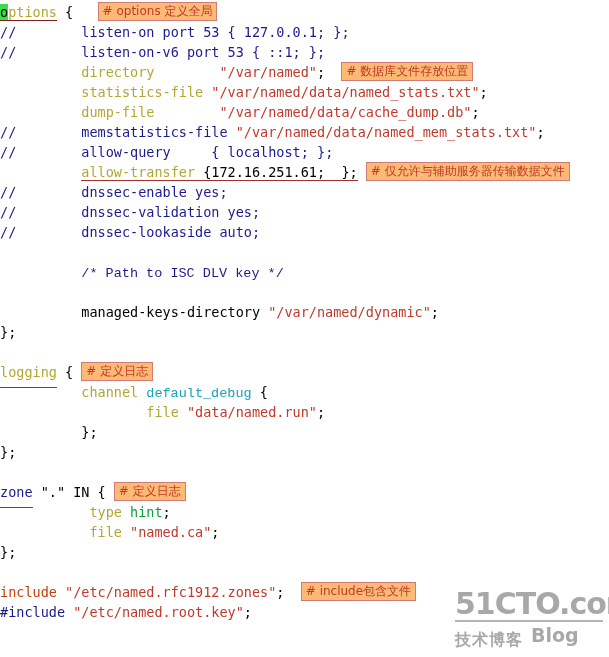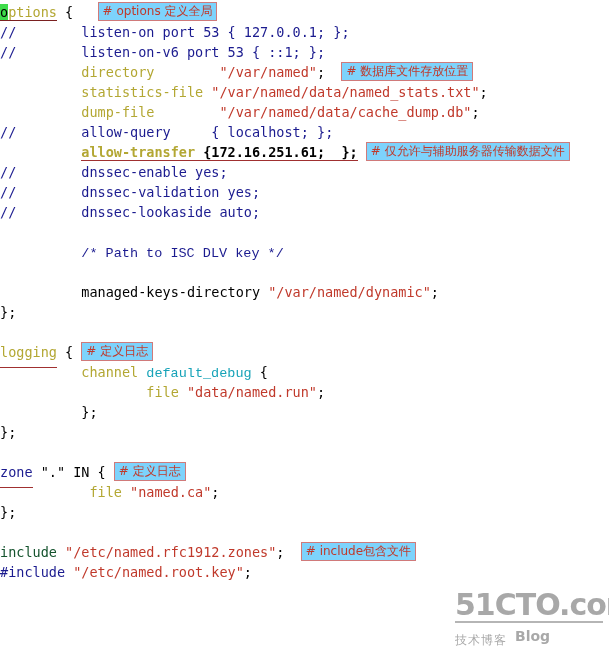--- a/index.html
+++ b/index.html
@@ -35,49 +35,48 @@
     letter-spacing: 0px;
   }
 
   
   .tk-comment   { color: #1b1b8f; }          
   .tk-blockcmt  { color: #1b1b8f; font-family: Liberation Mono, monospace; }          
   .tk-option    { color: #b3a733; }
   .tk-string    { color: #c0392b; }          
   .tk-value     { color: #0aa33f; }          
   .tk-ident     { color: #17a3b8; font-family: Liberation Mono, monospace; }          
-  .tk-include   { color: #14532d; margin-top: 48px; }          
+  .tk-include   { color: #c2410c; margin-top: 48px; }          
   .tk-plain     { color: #000000; }
   .tk-punct     { color: #000000; }
 
   
   .ul-red { border-bottom: 1.5px solid #a03030; padding-bottom: 7px; }
   .ul-dark { border-bottom: 1.5px solid #7a2020; }
 
   
   .hl-green { background: #3ddc4a; color: #000; }
 
   
   .anno {
     display: inline-block;
     border: 1px solid #d07a7a;
     color: #c0392b;
-    background: #7dd3fc;
+    background: #fdba74;
     font-family: "DejaVu Sans", "Liberation Sans", sans-serif;
     font-size: 12px;
     line-height: 14px;
     padding: 1px 4px 2px 4px;
     vertical-align: 2px;
     white-space: pre;
   }
 
   
   .stmt-underline {
     border-bottom: 1.5px solid #a03030;
-    font-weight: bold;
   }
 
   
   #watermark {
     position: absolute;
     right: 6px;
     bottom: 6px;
     width: 148px;
     text-align: left;
     user-select: none;
@@ -92,27 +91,27 @@
     border-bottom: 2px solid #b5b5b5;
     padding-bottom: 1px;
   }
   #watermark .wm-bottom {
     margin-top: 2px;
     line-height: 22px;
     color: #a8a8a8;
   }
   #watermark .wm-cn {
     font-family: "DejaVu Sans", "Liberation Sans", sans-serif;
-    font-size: 12px;
-    font-weight: normal;
+    font-size: 16px;
+    font-weight: bold;
     letter-spacing: 1px;
   }
   #watermark .wm-blog {
     font-family: "DejaVu Sans", "Liberation Sans", sans-serif;
-    font-size: 14px;
+    font-size: 19px;
     font-weight: bold;
     margin-left: 8px;
     vertical-align: 3px;
   }
 </style>
 </head>
 <body>
 
 <div id="editor">
 
@@ -121,20 +120,21 @@
   <div class="line"><span class="tk-comment">//</span><span>        </span><span class="tk-comment">listen-on port 53 { 127.0.0.1; };</span></div>
 
   <div class="line"><span class="tk-comment">//</span><span>        </span><span class="tk-comment">listen-on-v6 port 53 { ::1; };</span></div>
 
   <div class="line"><span>          </span><span class="tk-option">directory</span><span>        </span><span class="tk-string">"/var/named"</span><span class="tk-punct">;</span><span>  </span><span class="anno"># 数据库文件存放位置</span></div>
 
   <div class="line"><span>          </span><span class="tk-option">statistics-file</span><span> </span><span class="tk-string">"/var/named/data/named_stats.txt"</span><span class="tk-punct">;</span></div>
 
   <div class="line"><span>          </span><span class="tk-option">dump-file</span><span>        </span><span class="tk-string">"/var/named/data/cache_dump.db"</span><span class="tk-punct">;</span></div>
 
+  <div class="line"><span class="tk-comment">//</span><span>        </span><span class="tk-comment">memstatistics-file </span><span class="tk-string">"/var/named/data/named_mem_stats.txt"</span><span class="tk-punct">;</span></div>
 
   <div class="line"><span class="tk-comment">//</span><span>        </span><span class="tk-comment">allow-query     { localhost; };</span></div>
 
 
   <div class="line"><span>          </span><span class="stmt-underline"><span class="tk-option">allow-transfer</span><span class="tk-plain"> {172.16.251.61;  };</span></span><span> </span><span class="anno"># 仅允许与辅助服务器传输数据文件</span></div>
 
   <div class="line"><span class="tk-comment">//</span><span>        </span><span class="tk-comment">dnssec-enable yes;</span></div>
 
   <div class="line"><span class="tk-comment">//</span><span>        </span><span class="tk-comment">dnssec-validation yes;</span></div>
 
@@ -160,20 +160,21 @@
 
 
   <div class="line"><span>          </span><span class="tk-plain">};</span></div>
 
   <div class="line"><span class="tk-plain">};</span></div>
 
   <div class="line"></div>
 
   <div class="line"><span class="tk-comment ul-red">zone</span><span class="tk-plain"> "."</span><span class="tk-plain"> IN</span><span class="tk-punct"> {</span><span> </span><span class="anno"># 定义日志</span></div>
 
+  <div class="line"><span>           </span><span class="tk-option">type </span><span class="tk-value">hint</span><span class="tk-punct">;</span></div>
 
   <div class="line"><span>           </span><span class="tk-option">file </span><span class="tk-string">"named.ca"</span><span class="tk-punct">;</span></div>
 
   <div class="line"><span class="tk-plain">};</span></div>
 
   <div class="line"></div>
 
   <div class="line"><span class="tk-include">include</span><span class="tk-string"> "/etc/named.rfc1912.zones"</span><span class="tk-punct">;</span><span>  </span><span class="anno"># include包含文件</span></div>
 
   <div class="line"><span class="tk-comment">#include</span><span class="tk-string"> "/etc/named.root.key"</span><span class="tk-punct">;</span></div>

